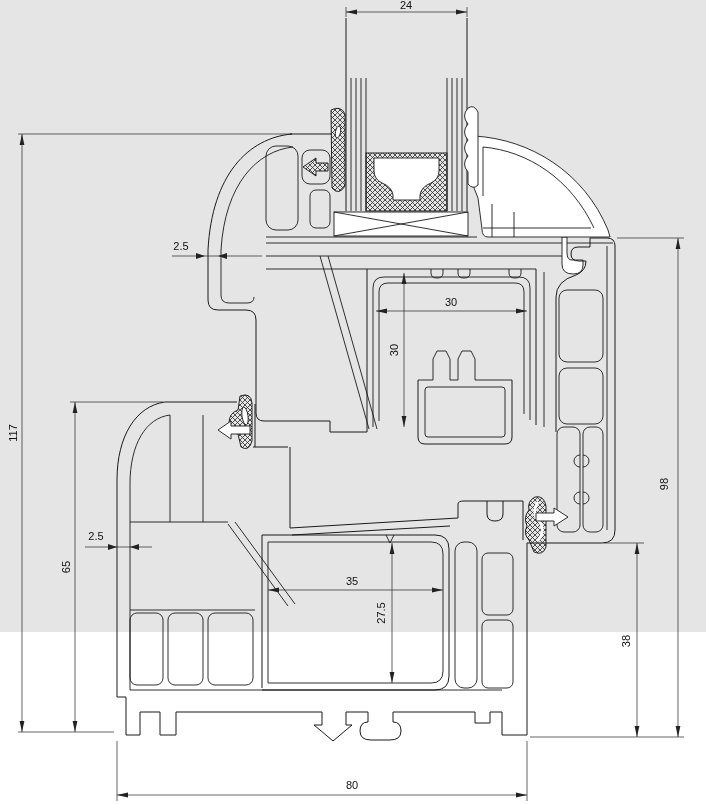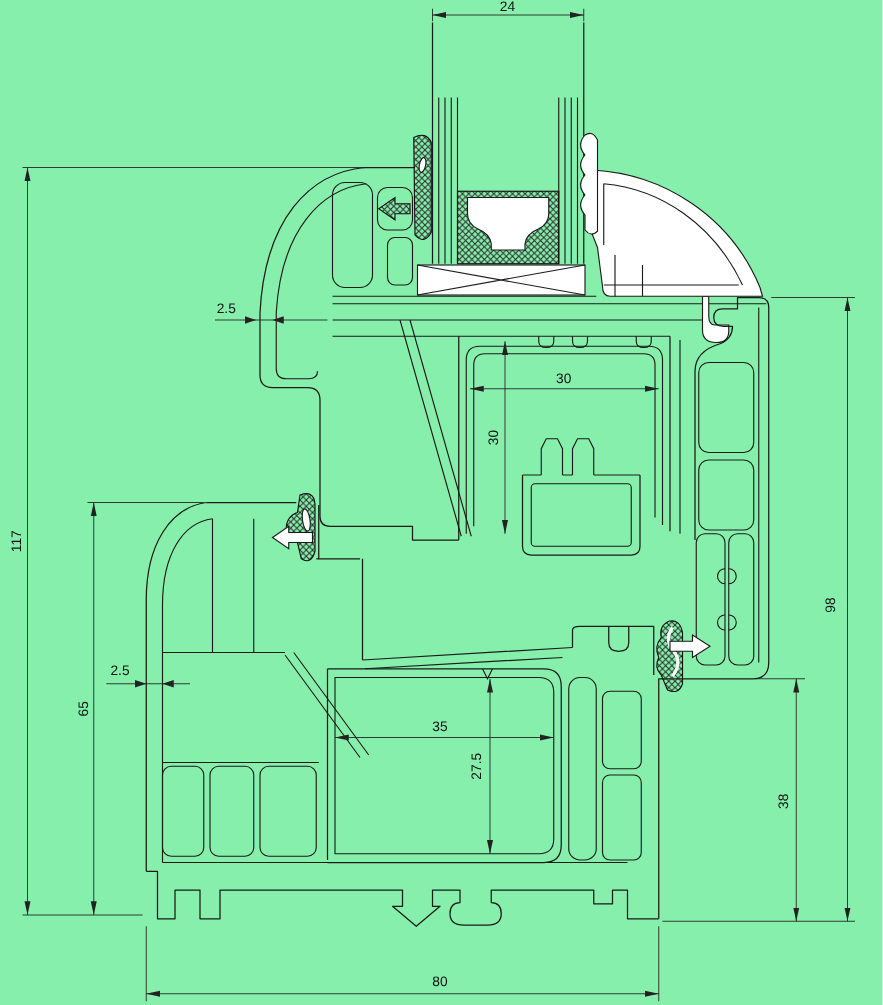--- a/index.html
+++ b/index.html
@@ -1,17 +1,17 @@
 <!DOCTYPE html>
 <html><head>
 <meta charset="utf-8">
 <style>
   html,body{margin:0;padding:0;background:#ffffff;}
   body{width:706px;height:804px;overflow:hidden;font-family:"Liberation Sans",sans-serif;}
-  .stage{position:relative;width:706px;height:804px;background:#86efac;}
+  .stage{position:relative;width:706px;height:632px;background:#e5e5e5;}
   svg{display:block;}
   .profile{stroke:#1a1a1a;stroke-width:1;fill:none;stroke-linejoin:round;stroke-linecap:butt;}
   .thin{stroke:#1a1a1a;stroke-width:.9;fill:none;}
   .white{fill:#ffffff;stroke:#1a1a1a;stroke-width:.9;}
   .hatchfill{fill:url(#hx);stroke:#111;stroke-width:.9;}
   .dimline{stroke:#222;stroke-width:.7;fill:none;}
   .dimtxt{font:11px "Liberation Sans",sans-serif;fill:#111;text-anchor:middle;}
   .ah{fill:#222;stroke:none;}
 </style>
 </head>

